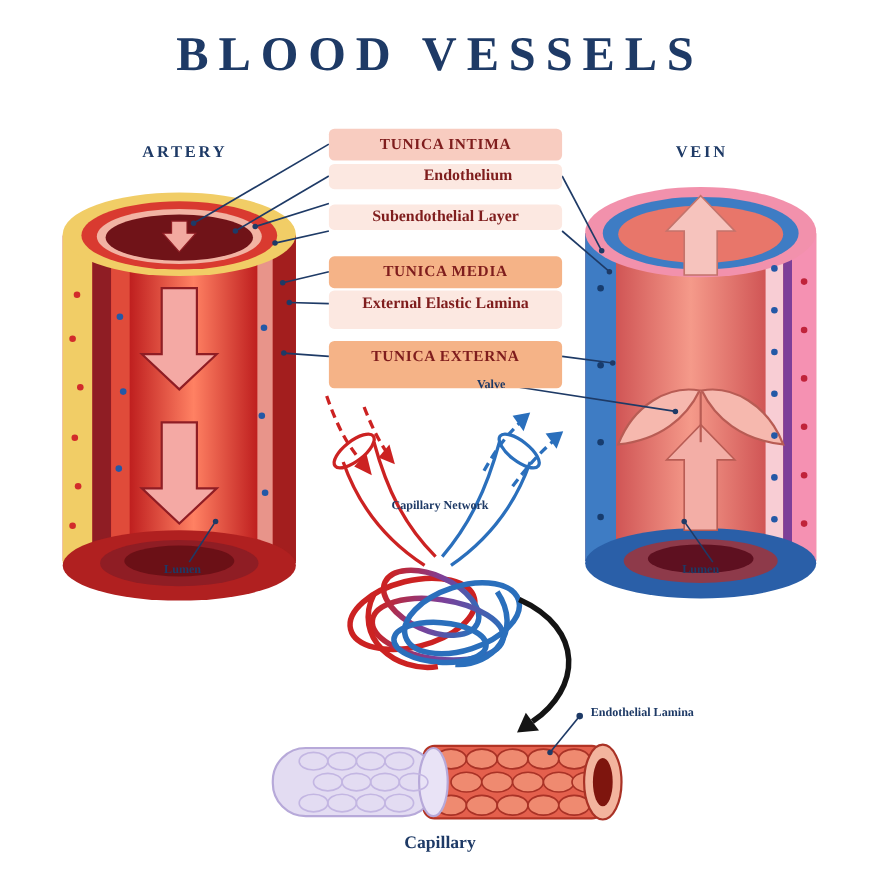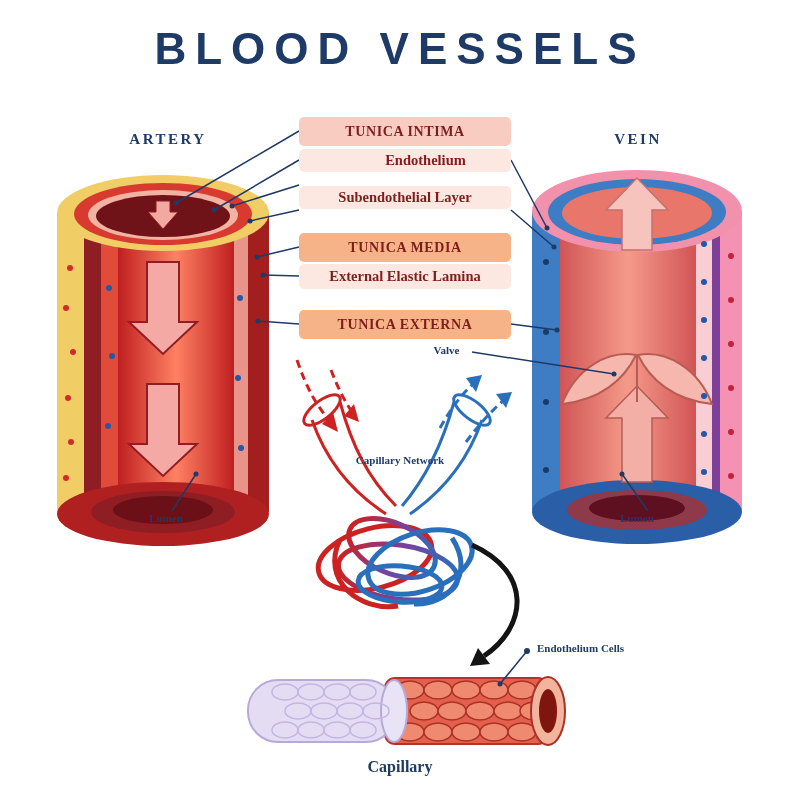--- a/index.html
+++ b/index.html
@@ -2,21 +2,21 @@
 <html><head>
 <meta charset="utf-8">
 <style>
   * { margin:0; padding:0; box-sizing:border-box; }
   html,body { background:#ffffff; }
   body { font-family:"Liberation Serif", serif; }
   .stage { position:relative; width:800px; height:800px; background:#ffffff; overflow:hidden; }
   .artwork { position:absolute; left:0; top:0; z-index:1; }
   .txt { position:absolute; z-index:2; color:#1e3a66; font-weight:bold; }
   .title { top:24px; left:0; width:800px; text-align:center; font-size:44px; font-weight:800;
-           letter-spacing:9px; color:#1e3a66; font-family:Liberation Sans, sans-serif; }
+           letter-spacing:9px; color:#1e3a66; font-family:Liberation Serif, serif; }
   .vessel-lbl { text-align:center; letter-spacing:2.5px; font-size:15px; }
   .layerbox { position:absolute; z-index:2; left:299px; width:212px; border-radius:5px;
               text-align:center; color:#7f1d1d; font-weight:bold; font-family:"Liberation Serif", serif; }
   .layerbox.header { font-size:14px; letter-spacing:0.6px; }
   .layerbox.pink   { background:#f8ccc0; }
   .layerbox.orange { background:#f5b387; }
   .layerbox.sub    { background:#fce8e1; font-size:14.5px; }
   .plain { font-size:11px; }
   .center { text-align:center; }
 </style>
@@ -229,26 +229,26 @@
 
   <div class="txt title">BLOOD VESSELS</div>
 
   <div class="txt vessel-lbl" style="left:118px; top:131px; width:100px;">ARTERY</div>
   <div class="txt vessel-lbl" style="left:588px; top:131px; width:100px;">VEIN</div>
 
   <div class="layerbox header pink" style="top:117px; height:29px; line-height:29px;">TUNICA INTIMA</div>
   <div class="layerbox sub" style="top:149px; height:23px; line-height:23px;padding-left:41px;">Endothelium</div>
   <div class="layerbox sub" style="top:174px; height:23px; line-height:23px;margin-top:12px;">Subendothelial Layer</div>
   <div class="layerbox header orange" style="top:233px; height:29px; line-height:29px;">TUNICA MEDIA</div>
-  <div class="layerbox sub" style="top:264px; height:25px; line-height:25px;">External Elastic Lamina</div>
-  <div class="layerbox header orange" style="top:310px; height:29px; line-height:29px;">TUNICA EXTERNA</div>
+  <div class="layerbox sub" style="top:264px; height:35px; line-height:25px;">External Elastic Lamina</div>
+  <div class="layerbox header orange" style="top:310px; height:43px; line-height:29px;">TUNICA EXTERNA</div>
 
   <div class="txt plain center" style="left:404px; top:344px; width:85px;">Valve</div>
 
   <div class="txt plain center" style="left:350px; top:451px; width:100px; line-height:19px;">Capillary Network</div>
 
   <div class="txt plain center" style="left:126px; top:512px; width:80px;">Lumen</div>
   <div class="txt plain center" style="left:597px; top:512px; width:80px;">Lumen</div>
 
-  <div class="txt plain" style="left:537px; top:642px; white-space:nowrap;">Endothelium Cells</div>
+  <div class="txt plain" style="left:537px; top:642px; white-space:nowrap;">Endothelial Lamina</div>
 
   <div class="txt center" style="left:340px; top:758px; width:120px; font-size:16px;">Capillary</div>
 </div>
 
 </body></html>

